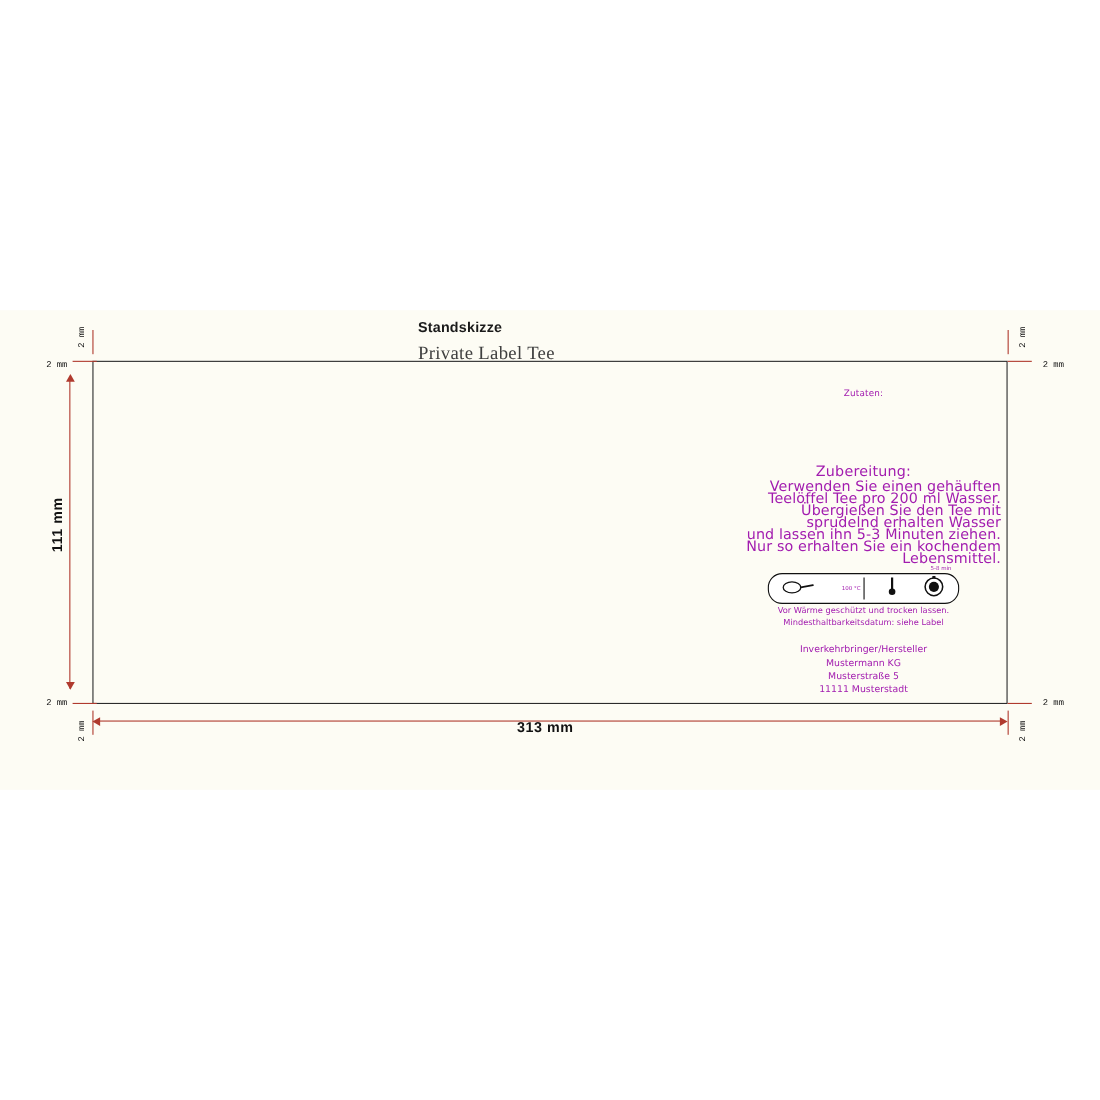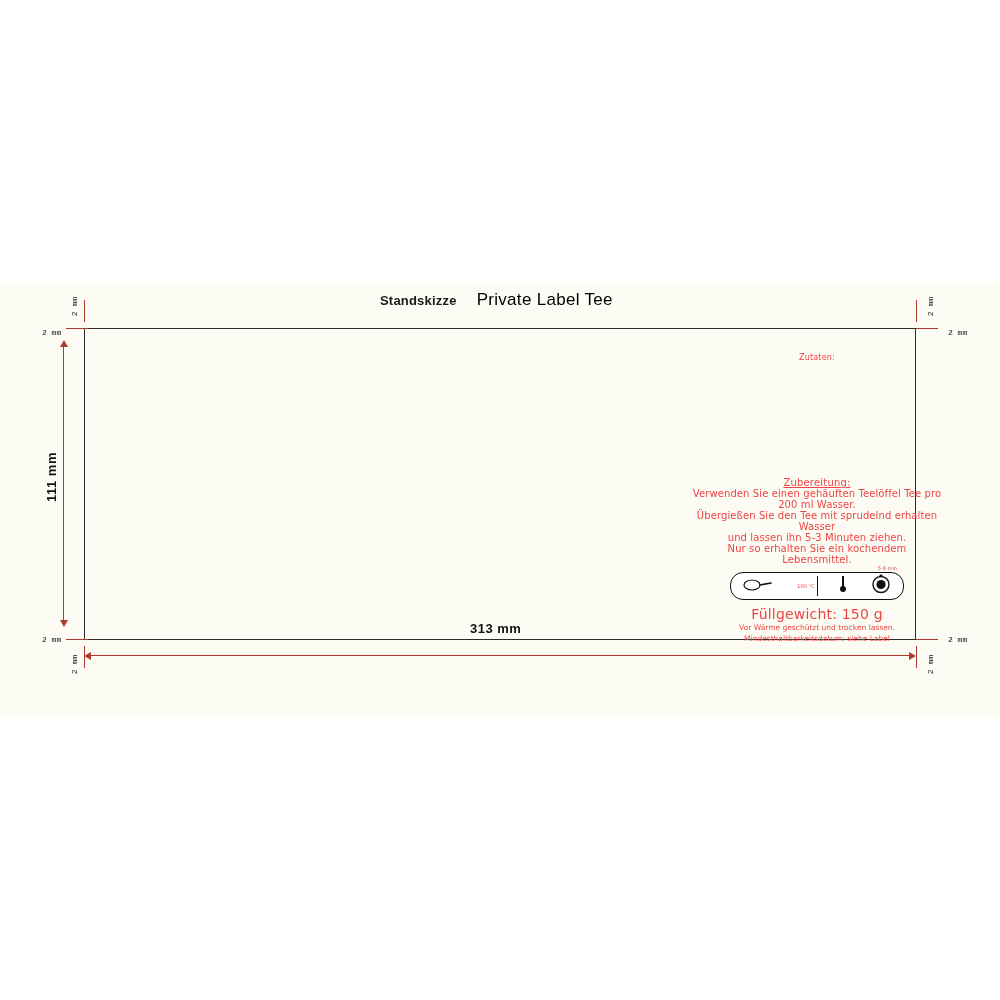--- a/index.html
+++ b/index.html
@@ -24,32 +24,33 @@
     height: 436px;
     background: #fdfcf4;
   }
   
   #title-row {
     position: absolute;
     left: 380px;
     top: 290px;
     display: flex;
     align-items: baseline;
-    gap: 20px;
+    gap: 6px;
+    flex-direction: column;
   }
   #title-label {
     font-size: 13px;
     font-weight: bold;
     color: #1a1a1a;
     letter-spacing: .2px;
   }
   #title-product {
     font-size: 17px;
-    color: #000000;
-    font-family: Liberation Sans, sans-serif;
+    color: #404040;
+    font-family: Liberation Serif, serif;
     letter-spacing: .3px;
   }
   
   #package-rect {
     position: absolute;
     left: 84px;
     top: 328px;
     width: 832px;
     height: 312px;
     border: 1px solid #2b2b2b;
@@ -126,51 +127,51 @@
   }
   #dim-bottom-arrow-right {
     left: 909px; top: 652px;
     border-top: 4px solid transparent;
     border-bottom: 4px solid transparent;
     border-left: 7px solid #b03a2e;
   }
   #dim-bottom-text {
     position: absolute;
     left: 470px;
-    top: 621px;
+    top: 653px;
     font-size: 13px;
     font-weight: bold;
     color: #111;
     letter-spacing: .5px;
   }
   
   #label-art {
     position: absolute;
-    left: 692px;
+    left: 660px;
     top: 345px;
     width: 250px;
     text-align: center;
     font-family: "DejaVu Sans", sans-serif;
-    color: #ef4444;
+    color: #a21caf;
   }
   #zutaten {
     font-size: 8px;
     margin-top: 8px;
     letter-spacing: .2px;
   }
   #zubereitung-head {
-    font-size: 10px;
-    margin-top: 115px;
+    font-size: 13px;
+    margin-top: 60px;
     letter-spacing: .2px;
-    text-decoration: underline;
   }
   .prep-line {
-    font-size: 10px;
+    font-size: 13px;
     line-height: 11px;
     letter-spacing: .1px;
+    text-align: right;
   }
   #pictogram-bar {
     margin: 7px auto 0 auto;
     width: 172px;
     height: 26px;
     border: 1.4px solid #111;
     border-radius: 13px;
     display: flex;
     align-items: center;
     justify-content: space-around;
@@ -279,20 +280,25 @@
       <span>
         <svg width="20" height="20" viewBox="0 0 20 20" aria-hidden="true">
           <circle cx="10" cy="10.5" r="8" fill="none" stroke="#111" stroke-width="1.4"></circle>
           <circle cx="10" cy="10.5" r="4.6" fill="#111"></circle>
           <rect x="8.6" y="0.6" width="2.8" height="2.2" fill="#111"></rect>
         </svg>
       </span>
       <span class="picto-temp" style="position:absolute; right:6px; top:-8px; font-size:5px;">5-8 min</span>
     </div>
 
-    <div id="fuellgewicht">Füllgewicht: 150 g</div>
     <div class="store-line">Vor Wärme geschützt und trocken lassen.</div>
     <div class="store-line">Mindesthaltbarkeitsdatum: siehe Label</div>
 
+    <div id="manufacturer">
+      <div class="manu-line">Inverkehrbringer/Hersteller</div>
+      <div class="manu-line">Mustermann KG</div>
+      <div class="manu-line">Musterstraße 5</div>
+      <div class="manu-line">11111 Musterstadt</div>
+    </div>
 
   </div>
 
 </div>
 
 </body></html>

